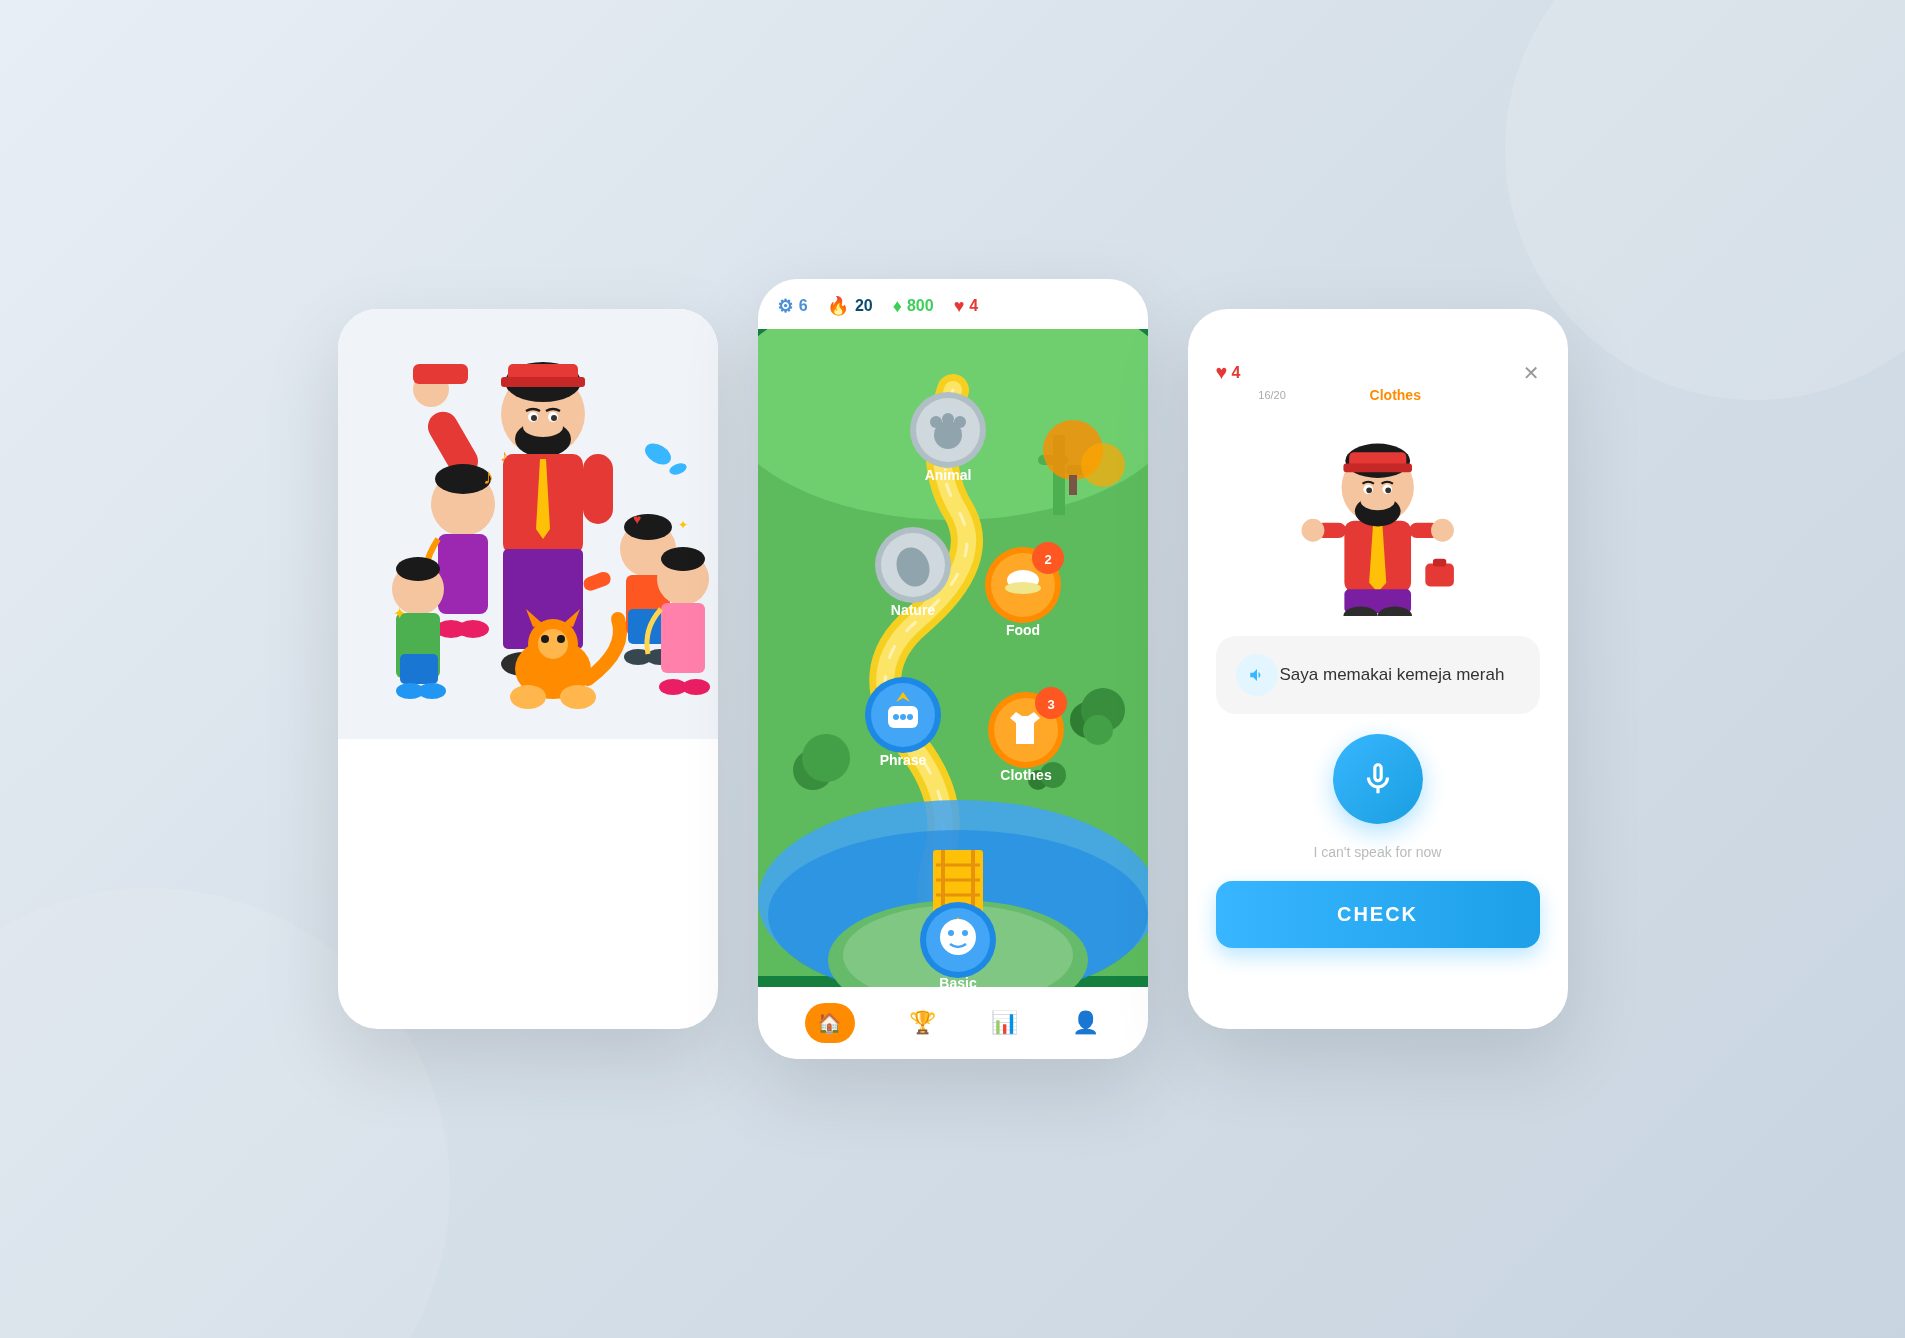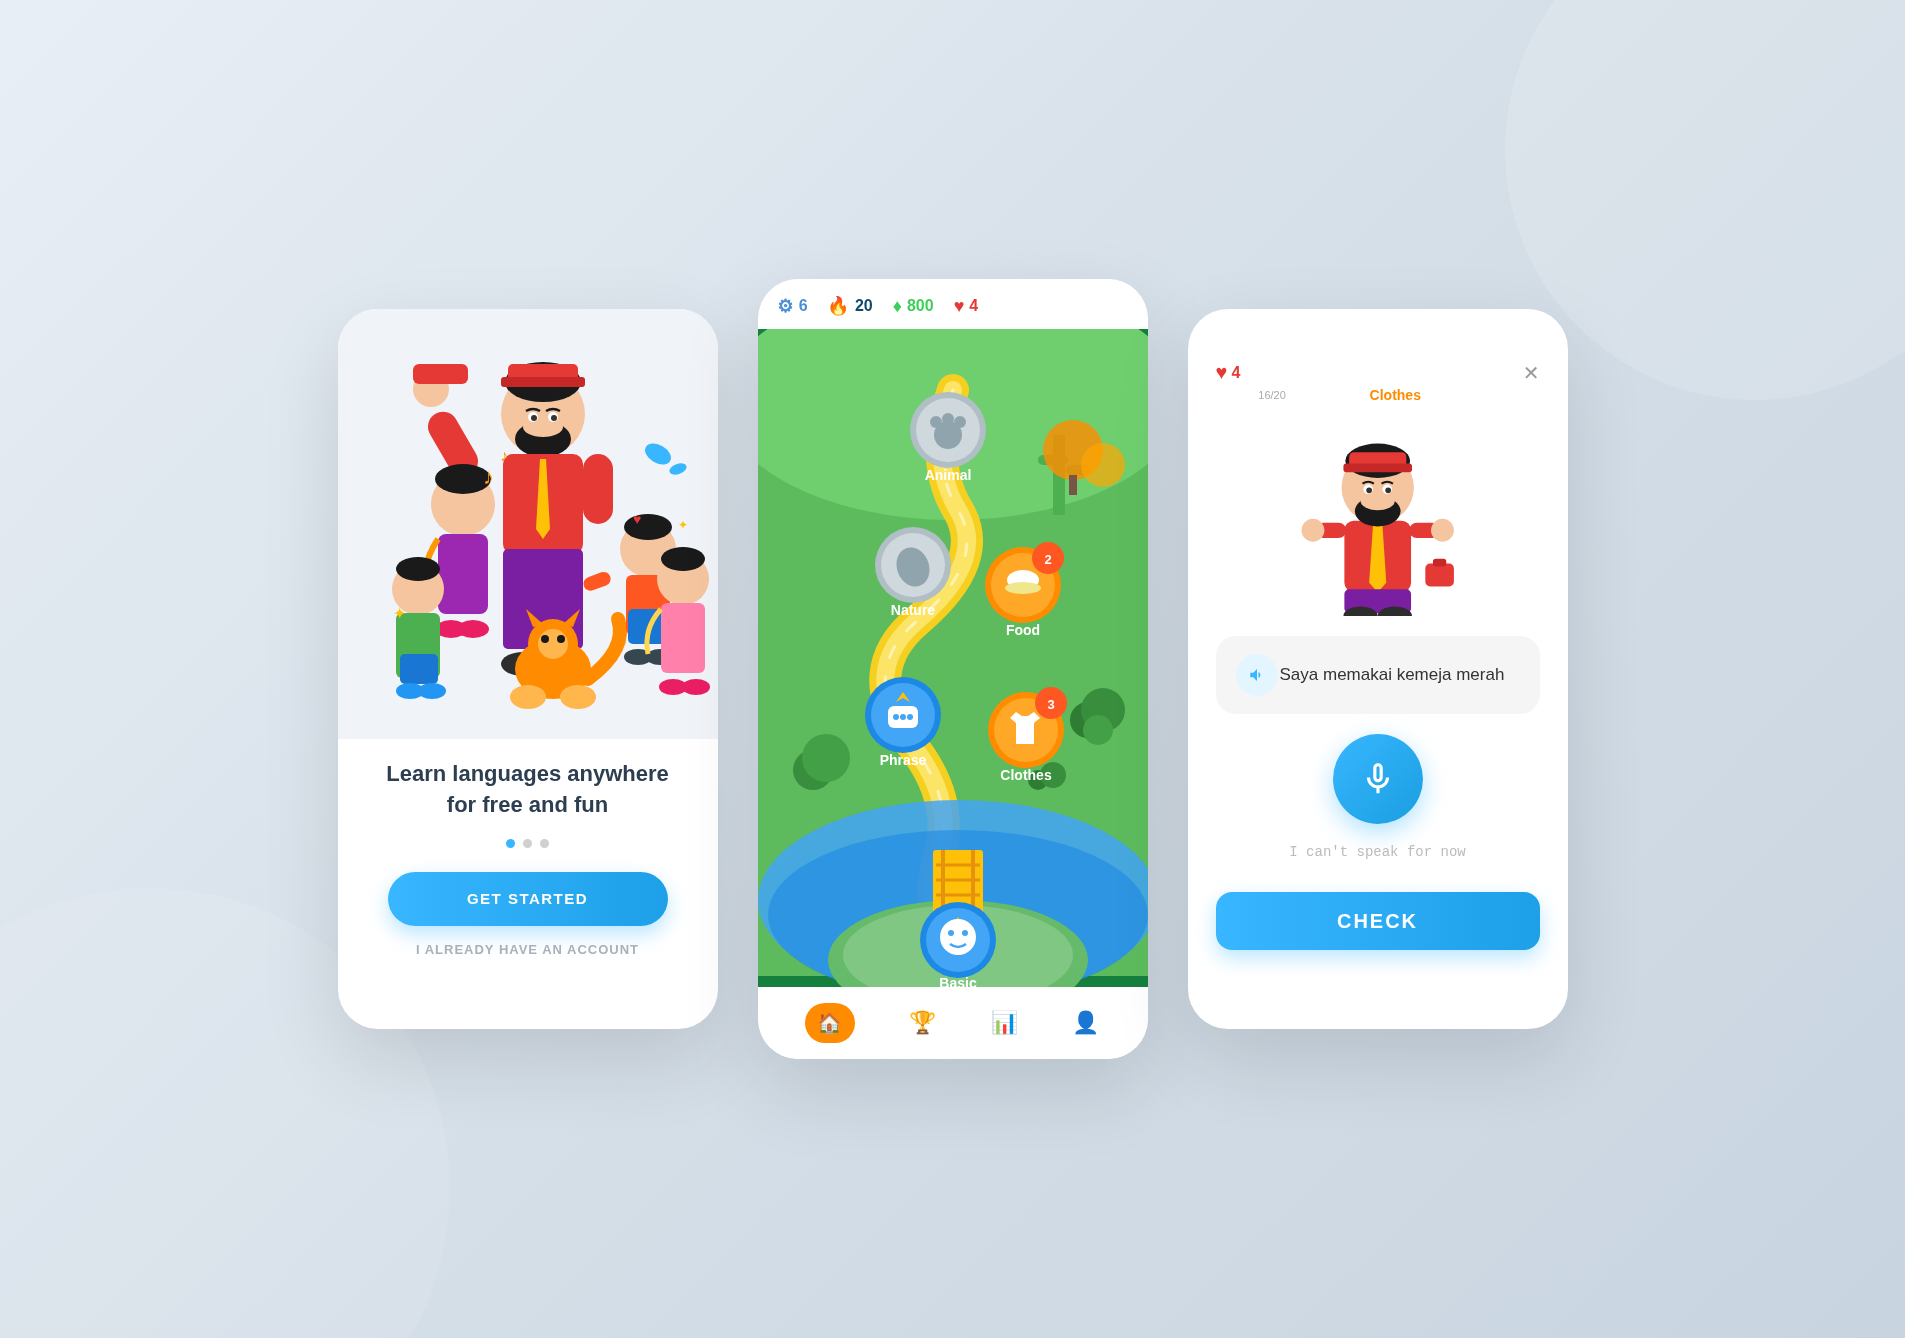--- a/index.html
+++ b/index.html
@@ -273,26 +273,25 @@
       justify-content: center;
       font-size: 36px;
       color: white;
       cursor: pointer;
       box-shadow: 0 8px 25px rgba(56,182,255,0.4);
     }
     .skip-text {
       text-align: center;
       color: #bbb;
       font-size: 14px;
-      margin-bottom: 32px;
-      font-family: Liberation Mono, monospace;
+      margin-bottom: 21px;
     }
     .btn-check {
       width: 100%;
-      height: 58px;
+      height: 67px;
       background: linear-gradient(90deg, #38b6ff, #1da0e8);
       border-radius: 16px;
       display: flex;
       align-items: center;
       justify-content: center;
       color: white;
       font-size: 20px;
       font-weight: 700;
       letter-spacing: 2px;
       cursor: pointer;
@@ -408,33 +407,20 @@
 
         <text x="55" y="310" font-size="16" fill="#ffc107">✦</text>
         <text x="340" y="220" font-size="12" fill="#ffc107">✦</text>
 
         <text x="295" y="215" font-size="14" fill="#e53935">♥</text>
         <text x="380" y="300" font-size="12" fill="#e53935">♥</text>
 
         <ellipse cx="320" cy="145" rx="14" ry="9" fill="#38b6ff" transform="rotate(30, 320, 145)"></ellipse>
         <ellipse cx="340" cy="160" rx="9" ry="5" fill="#38b6ff" transform="rotate(-20, 340, 160)"></ellipse>
       </svg>
-    </div>
-    <div class="screen-1-content">
-      <p class="tagline">Learn languages anywhere
-for free and fun</p>
-      <div class="dots">
-        <div class="dot active"></div>
-        <div class="dot"></div>
-        <div class="dot"></div>
-      </div>
-      <div class="btn-primary">
-        <span>GET STARTED</span>
-      </div>
-      <div class="btn-secondary">I ALREADY HAVE AN ACCOUNT</div>
     </div>
   </div>
 
   <div class="screen screen-2">
     <div class="map-header">
       <div class="stat-item">
         <span class="stat-icon" style="color:#4a90d9;">⚙</span>
         <span style="color:#4a90d9;">6</span>
       </div>
       <div class="stat-item">

